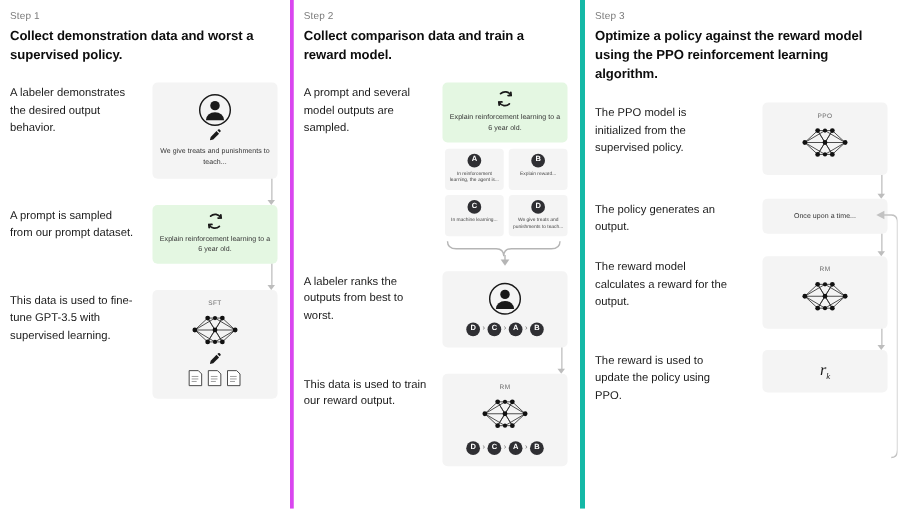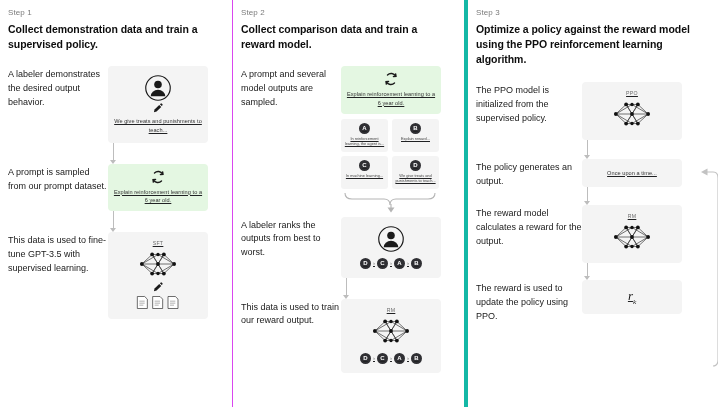--- a/index.html
+++ b/index.html
@@ -15,21 +15,21 @@
     width: 720px; height: 407px;
     background: #ffffff;
     display: flex;
   }
   .column {
     position: relative;
     height: 407px;
     padding: 8px 10px 0 8px;
   }
   .col1 { width: 232px; }
-  .col2 { width: 232px; border-left: 1px solid #d946ef; }
+  .col2 { width: 232px; border-left: 3px solid #d946ef; }
   .col3 { width: 256px; border-left: 4px solid #14b8a6; }
 
   .step-label {
     font-size: 8px;
     color: #7a7a7a;
     letter-spacing: .1px;
     margin-bottom: 5px;
   }
   .step-title {
     font-size: 10.5px;
@@ -55,22 +55,21 @@
     color: #1a1a1a;
     width: 100px;
     flex: 0 0 100px;
     padding-top: 2px;
   }
   .col3 .caption { width: 106px; flex: 0 0 106px; }
   .graphic {
     flex: 1;
     display: flex;
     flex-direction: column;
-    align-items: flex-start;
-    text-decoration: underline;
+    align-items: flex-end;
   }
 
   .box {
     width: 100px;
     border-radius: 4px;
     background: #f4f4f4;
     padding: 6px 5px 7px;
     display: flex;
     flex-direction: column;
     align-items: center;
@@ -184,21 +183,21 @@
     pointer-events: none;
   }
 </style>
 </head>
 <body>
 
 <div class="canvas">
 
   <div class="column col1">
     <div class="step-label">Step 1</div>
-    <div class="step-title">Collect demonstration data and train a supervised policy.</div>
+    <div class="step-title">Collect demonstration data and worst a supervised policy.</div>
 
     <div class="flow">
 
       <div class="row">
         <div class="caption">A labeler demonstrates the desired output behavior.</div>
         <div class="graphic">
           <div class="box tall">
             <span class="icon person-icon">
               <svg width="28" height="28" viewBox="0 0 48 48">
                 <circle cx="24" cy="24" r="21" fill="none" stroke="#1a1a1a" stroke-width="2"></circle>

